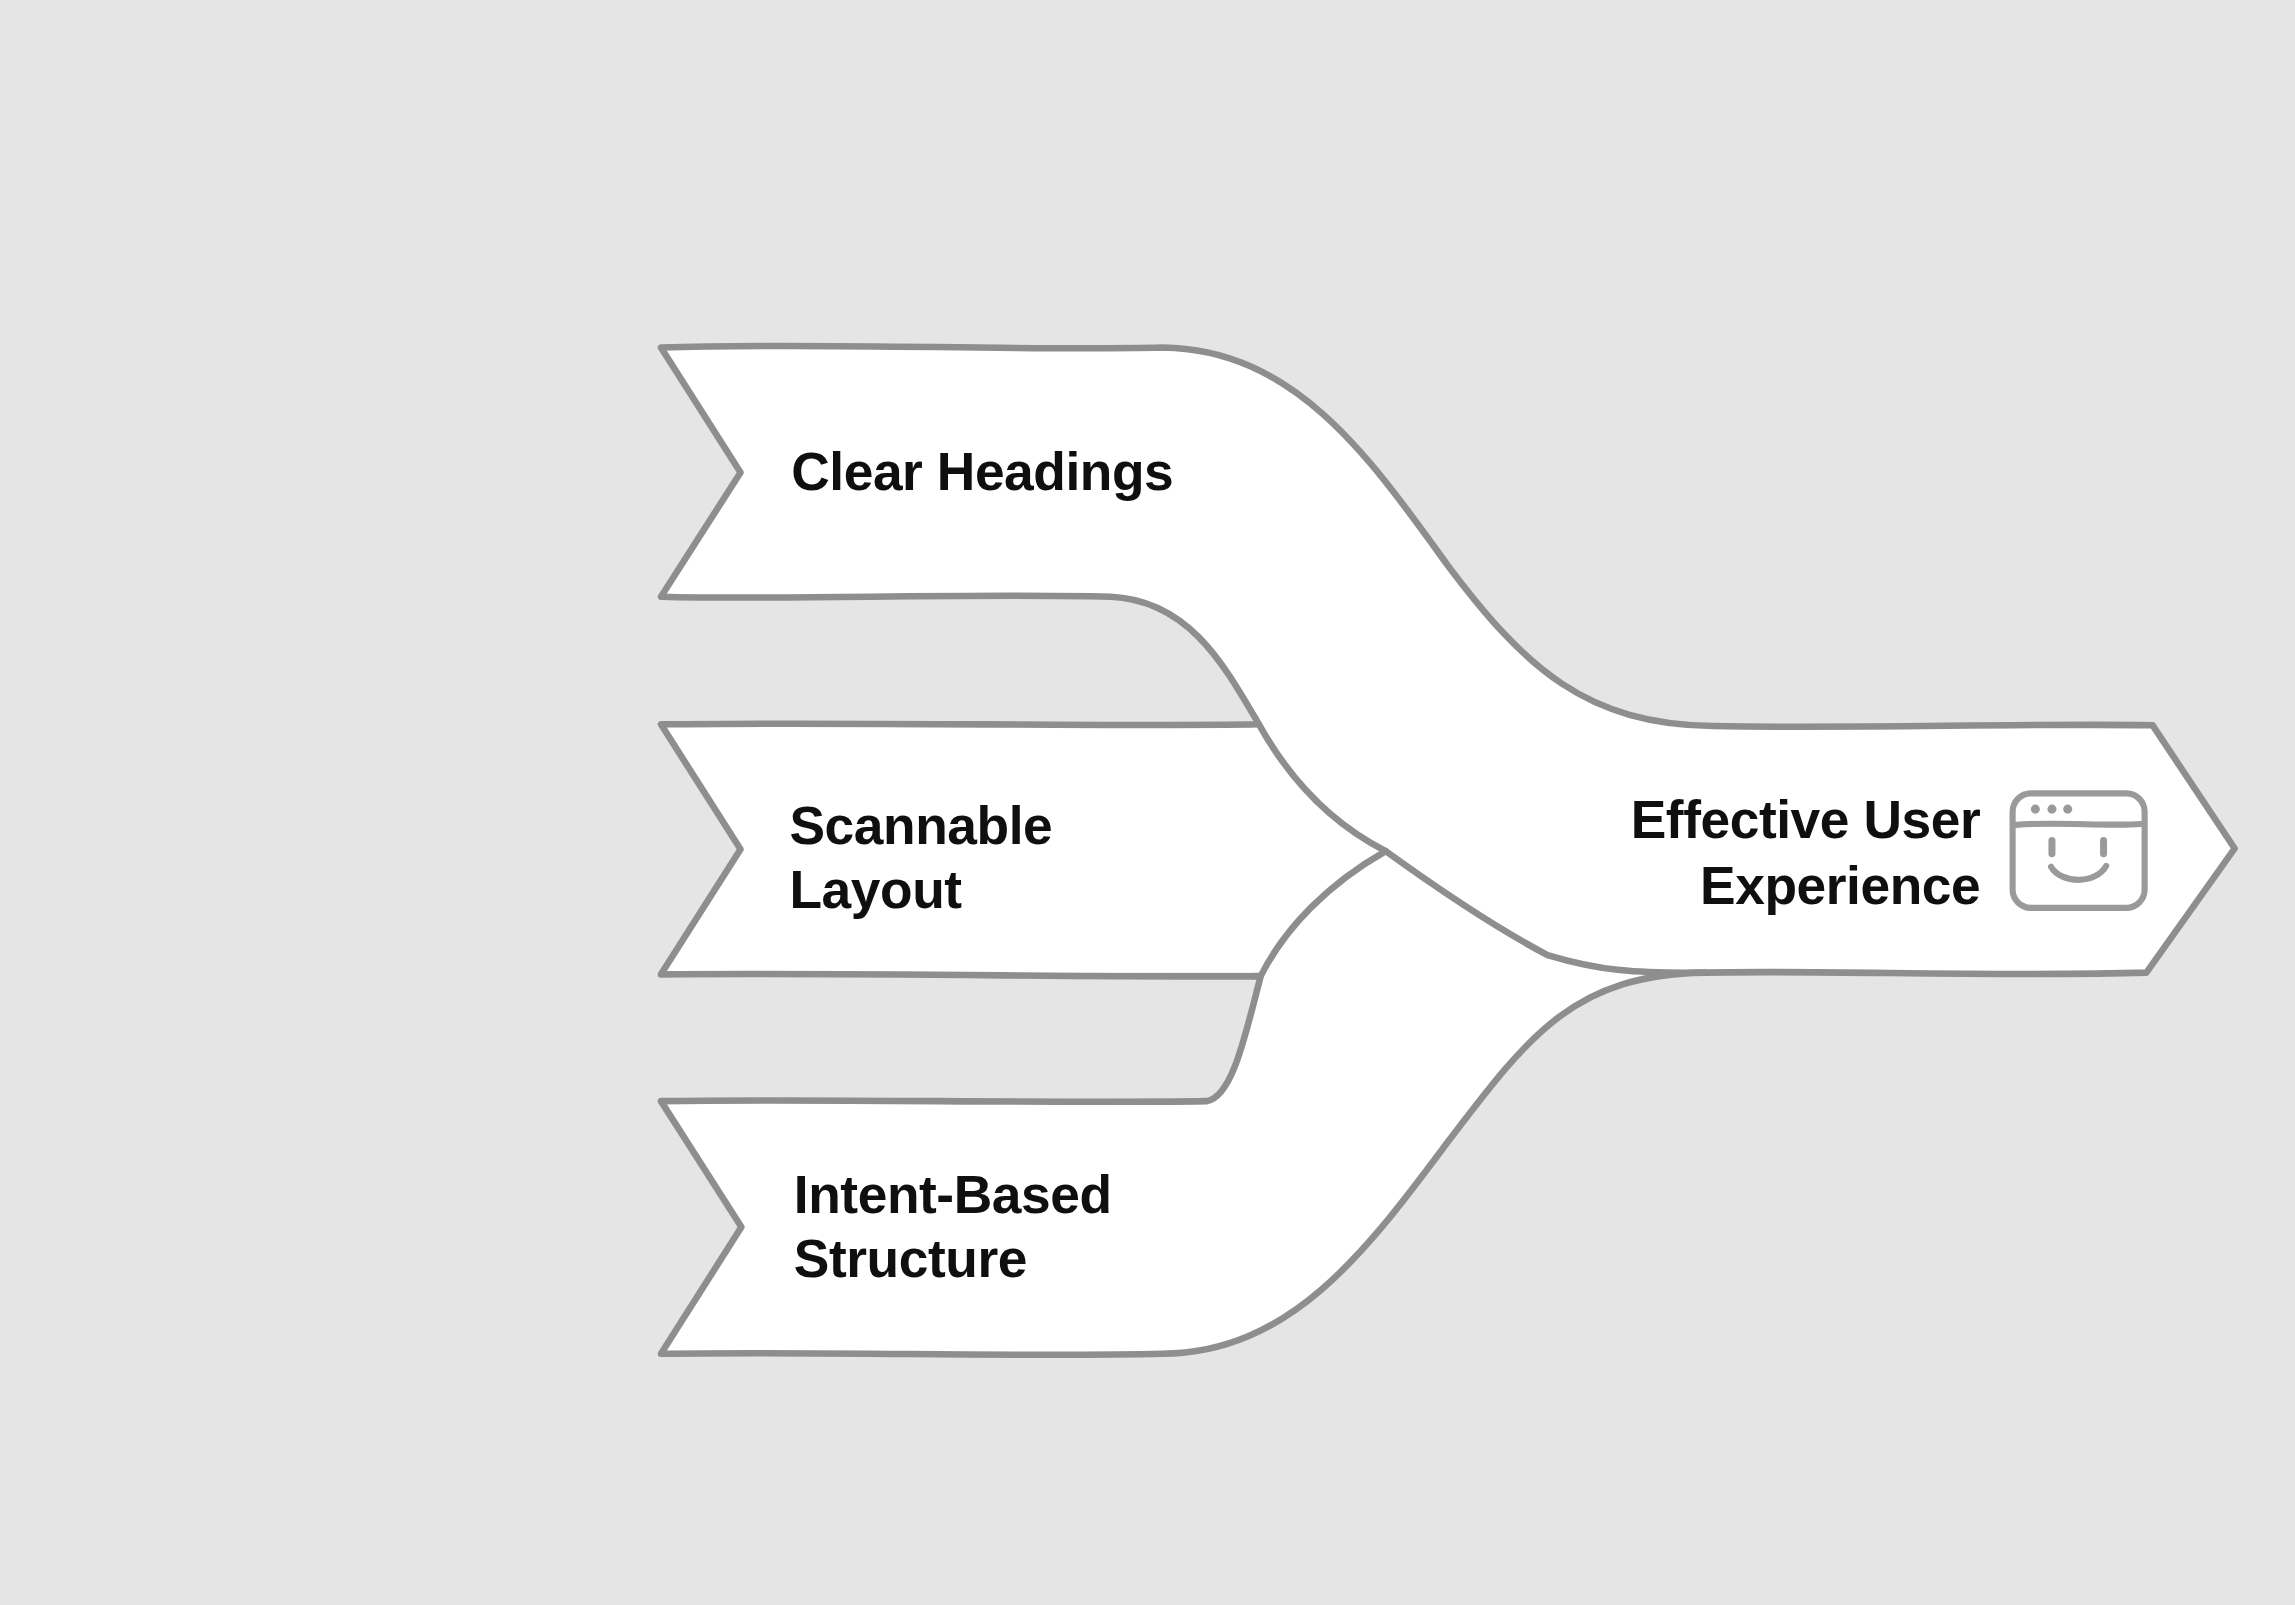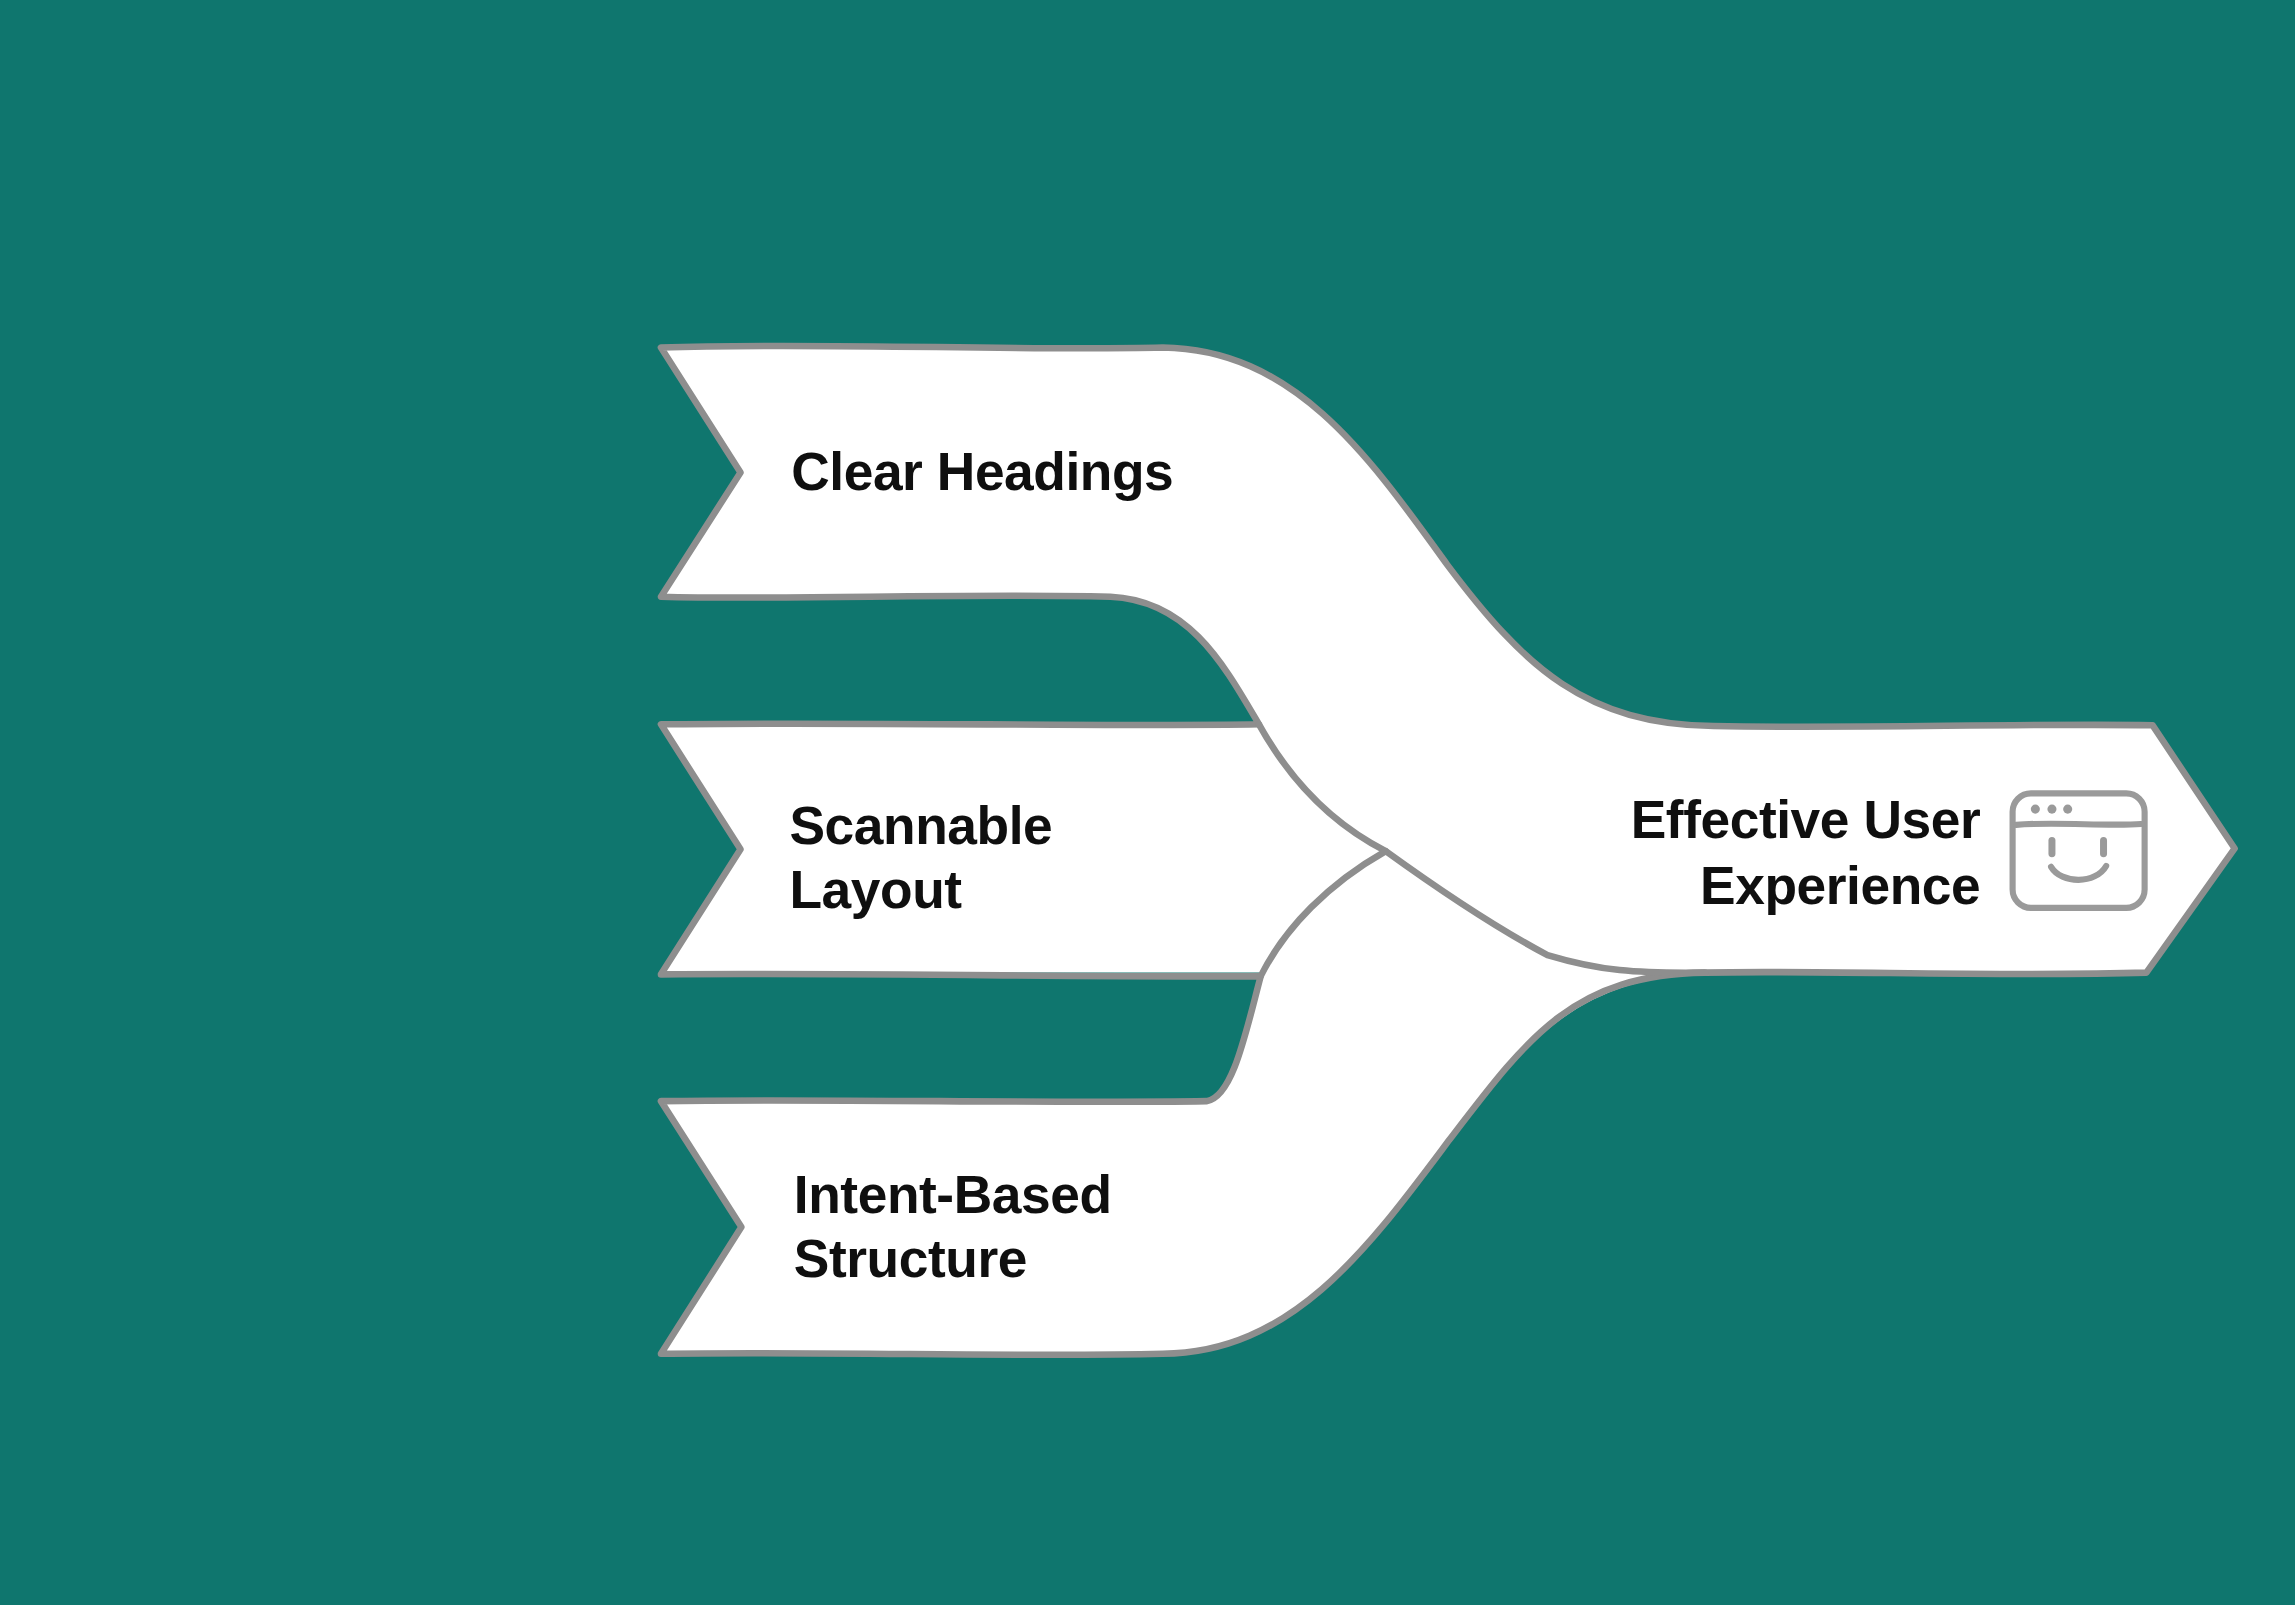--- a/index.html
+++ b/index.html
@@ -1,16 +1,16 @@
 <!DOCTYPE html>
 <html style="font-size:14px"><head>
 <meta charset="utf-8">
 <style>
   html,body{margin:0;padding:0;background:#000;}
-  .stage{position:relative;width:2295px;height:1606px;background:#0f766e;overflow:hidden;}
+  .stage{position:relative;width:2295px;height:1606px;background:#e5e5e5;overflow:hidden;}
   svg{display:block;width:2295px;height:1606px;}
   .shape{fill:#ffffff;stroke:none;}
   .edge{fill:none;stroke:#8e8e8e;stroke-width:7.5;stroke-linecap:round;stroke-linejoin:round;}
   .icon-stroke{fill:none;stroke:#9a9a9a;stroke-width:7;stroke-linecap:round;stroke-linejoin:round;}
   .icon-dot{fill:#9a9a9a;stroke:none;}
   .label{font-family:"Liberation Sans","DejaVu Sans",sans-serif;font-weight:bold;font-size:61px;
          fill:#0f0f0f;letter-spacing:-0.5px;}
   .label-right{text-anchor:end;}
 </style>
 </head>

